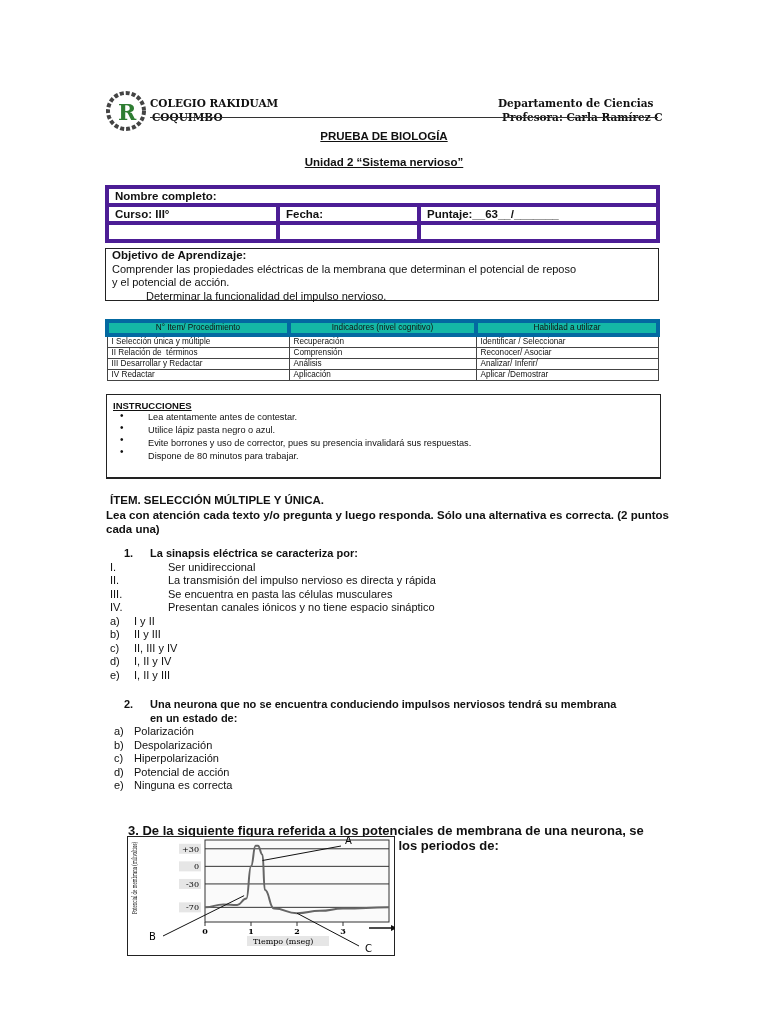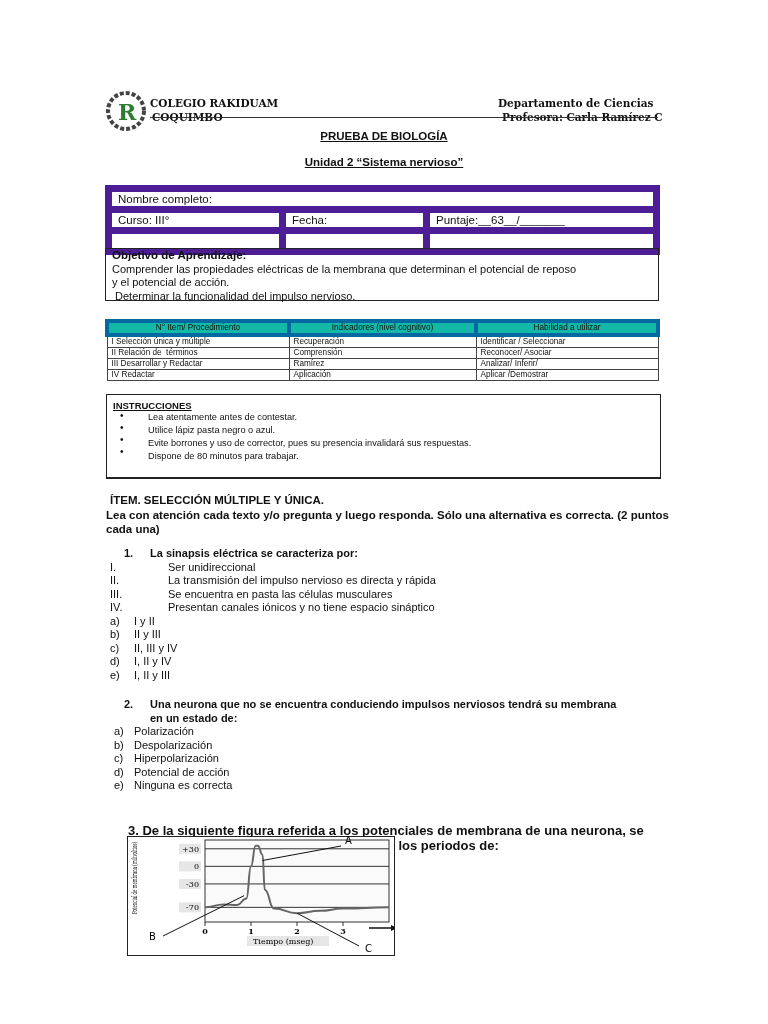--- a/index.html
+++ b/index.html
@@ -6,21 +6,21 @@
   body { width:768px; height:1024px; position:relative; overflow:hidden; color:#111; font-family:"Liberation Sans", sans-serif; }
   .abs { position:absolute; }
   .serif { font-family:"DejaVu Serif", "Liberation Serif", serif; }
   .hdr-l { left:150px; top:96px; font-size:10.5px; font-weight:bold; line-height:14px; }
   .hdr-r { left:498px; top:96px; font-size:10.5px; font-weight:bold; line-height:14px; }
   .u { text-decoration:underline; }
   .ruler { left:150px; top:117px; width:508px; border-top:1px solid #333; }
   .title { left:0; width:768px; text-align:center; font-size:11.5px; font-weight:bold; line-height:15px; }
   table { border-collapse:collapse; }
   .info { left:105px; top:185px; width:555px; font-size:11.5px; }
-  .info td { border:7px solid #4c1d95; padding:0 6px; height:14px; line-height:14px; }
+  .info td { border:4px solid #4c1d95; padding:0 6px; height:14px; line-height:14px;font-weight:bold; }
   .obj { left:105px; top:248px; width:554px; height:53px; border:1px solid #222; font-size:11px; line-height:13.5px; padding:0 6px; box-sizing:border-box; }
   .obj .h { font-weight:bold; font-size:11.5px; }
   .ind { left:105px; top:319px; width:555px; font-size:8.2px; }
   .ind td { border:1px solid #444; padding:0 4px; height:10px; line-height:10px;margin-left:19px; }
   .ind th { border:4px solid #0369a1; background:#14b8a6; font-weight:normal; height:10px; line-height:10px; padding:0 4px; }
   .instr-h { left:113px; top:400px; font-size:9.5px; font-weight:bold; text-decoration:underline; }
   .sec-h { left:110px; top:494px; font-size:11.5px; font-weight:bold; }
   .sec-d { left:106px; top:508px; width:585px; font-size:11.5px; font-weight:bold; line-height:14px; }
   .q { font-size:11px; line-height:13.5px; }
   .qh { font-weight:bold; }
@@ -62,21 +62,21 @@
     <td></td>
     <td></td>
   </tr>
 </tbody>
   </table>
 
 <div class="abs obj">
   <div class="h">Objetivo de Aprendizaje:</div>
   <div>Comprender las propiedades eléctricas de la membrana que determinan el potencial de reposo</div>
   <div>y el potencial de acción.</div>
-  <div style="white-space:pre;"> Determinar la funcionalidad del impulso nervioso.</div>
+  <div style="white-space:pre;margin-left:31px;"> Determinar la funcionalidad del impulso nervioso.</div>
 </div>
 
 <table class="abs ind">
   <tbody>
       <tr>
     <th style="width:170px;">N° Item/ Procedimiento</th>
     <th style="width:175px;">Indicadores (nivel cognitivo)</th>
     <th>Habilidad a utilizar</th>
   </tr>
   <tr>
@@ -84,21 +84,21 @@
     <td>Recuperación</td>
     <td>Identificar / Seleccionar</td>
   </tr>
   <tr>
     <td style="white-space:pre;">II Relación de  términos</td>
     <td>Comprensión</td>
     <td>Reconocer/ Asociar</td>
   </tr>
   <tr>
     <td>III Desarrollar y Redactar</td>
-    <td>Ramírez</td>
+    <td>Análisis</td>
     <td>Analizar/ Inferir/</td>
   </tr>
   <tr>
     <td>IV Redactar</td>
     <td>Aplicación</td>
     <td>Aplicar /Demostrar</td>
   </tr>
 </tbody>
   </table>
 

